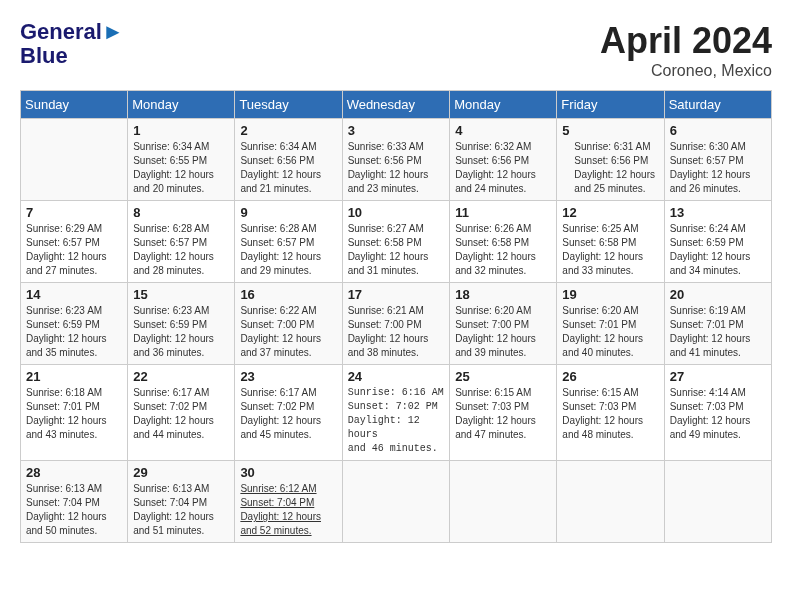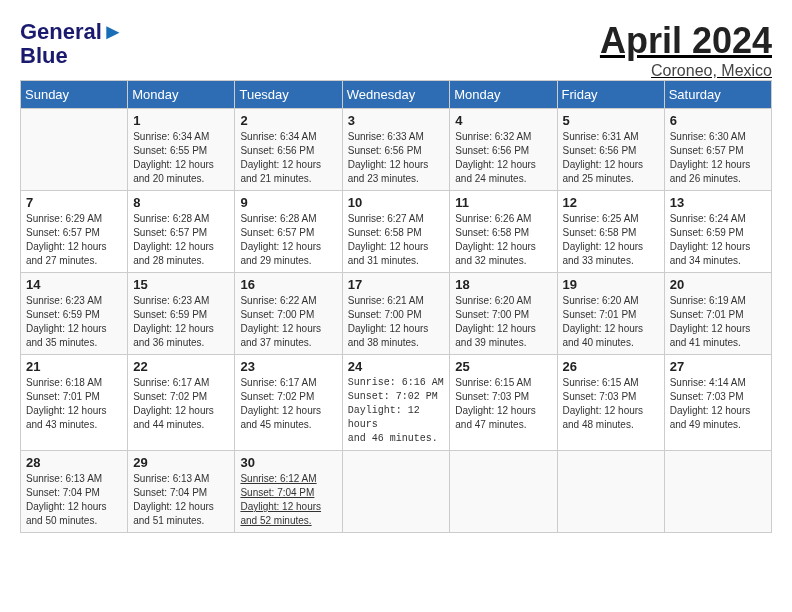--- a/index.html
+++ b/index.html
@@ -7,37 +7,37 @@
       font-family: Arial, sans-serif;
       background: #fff;
       width: 792px;
       min-height: 612px;
       padding: 20px;
     }
     .header-area {
       display: flex;
       justify-content: space-between;
       align-items: flex-start;
+      margin-bottom: 10px;
     }
     .logo {
       display: flex;
       align-items: center;
     }
     .logo-text {
       font-size: 22px;
       font-weight: bold;
       color: #1a1a6e;
       line-height: 1.1;
     }
     .logo-text span {
       color: #1a6eb5;
     }
     .title-area {
       text-align: right;
-      text-decoration: underline;
     }
     .month-title {
       font-size: 36px;
       font-weight: bold;
       color: #222;
     }
     .location-title {
       font-size: 16px;
       color: #444;
     }
@@ -142,21 +142,21 @@
         </td>
         <td>
           <span class="day-number">4</span>
           <div class="day-info" style="white-space: pre-line;">Sunrise: 6:32 AM
 Sunset: 6:56 PM
 Daylight: 12 hours
 and 24 minutes.</div>
         </td>
         <td>
           <span class="day-number">5</span>
-          <div class="day-info" style="white-space: pre-line;">Sunrise: 6:31 AM
+          <div class="day-info" style="white-space: pre-line; margin-left: 12px;">Sunrise: 6:31 AM
 Sunset: 6:56 PM
 Daylight: 12 hours
 and 25 minutes.</div>
         </td>
         <td>
           <span class="day-number">6</span>
           <div class="day-info" style="white-space: pre-line;">Sunrise: 6:30 AM
 Sunset: 6:57 PM
 Daylight: 12 hours
 and 26 minutes.</div>

